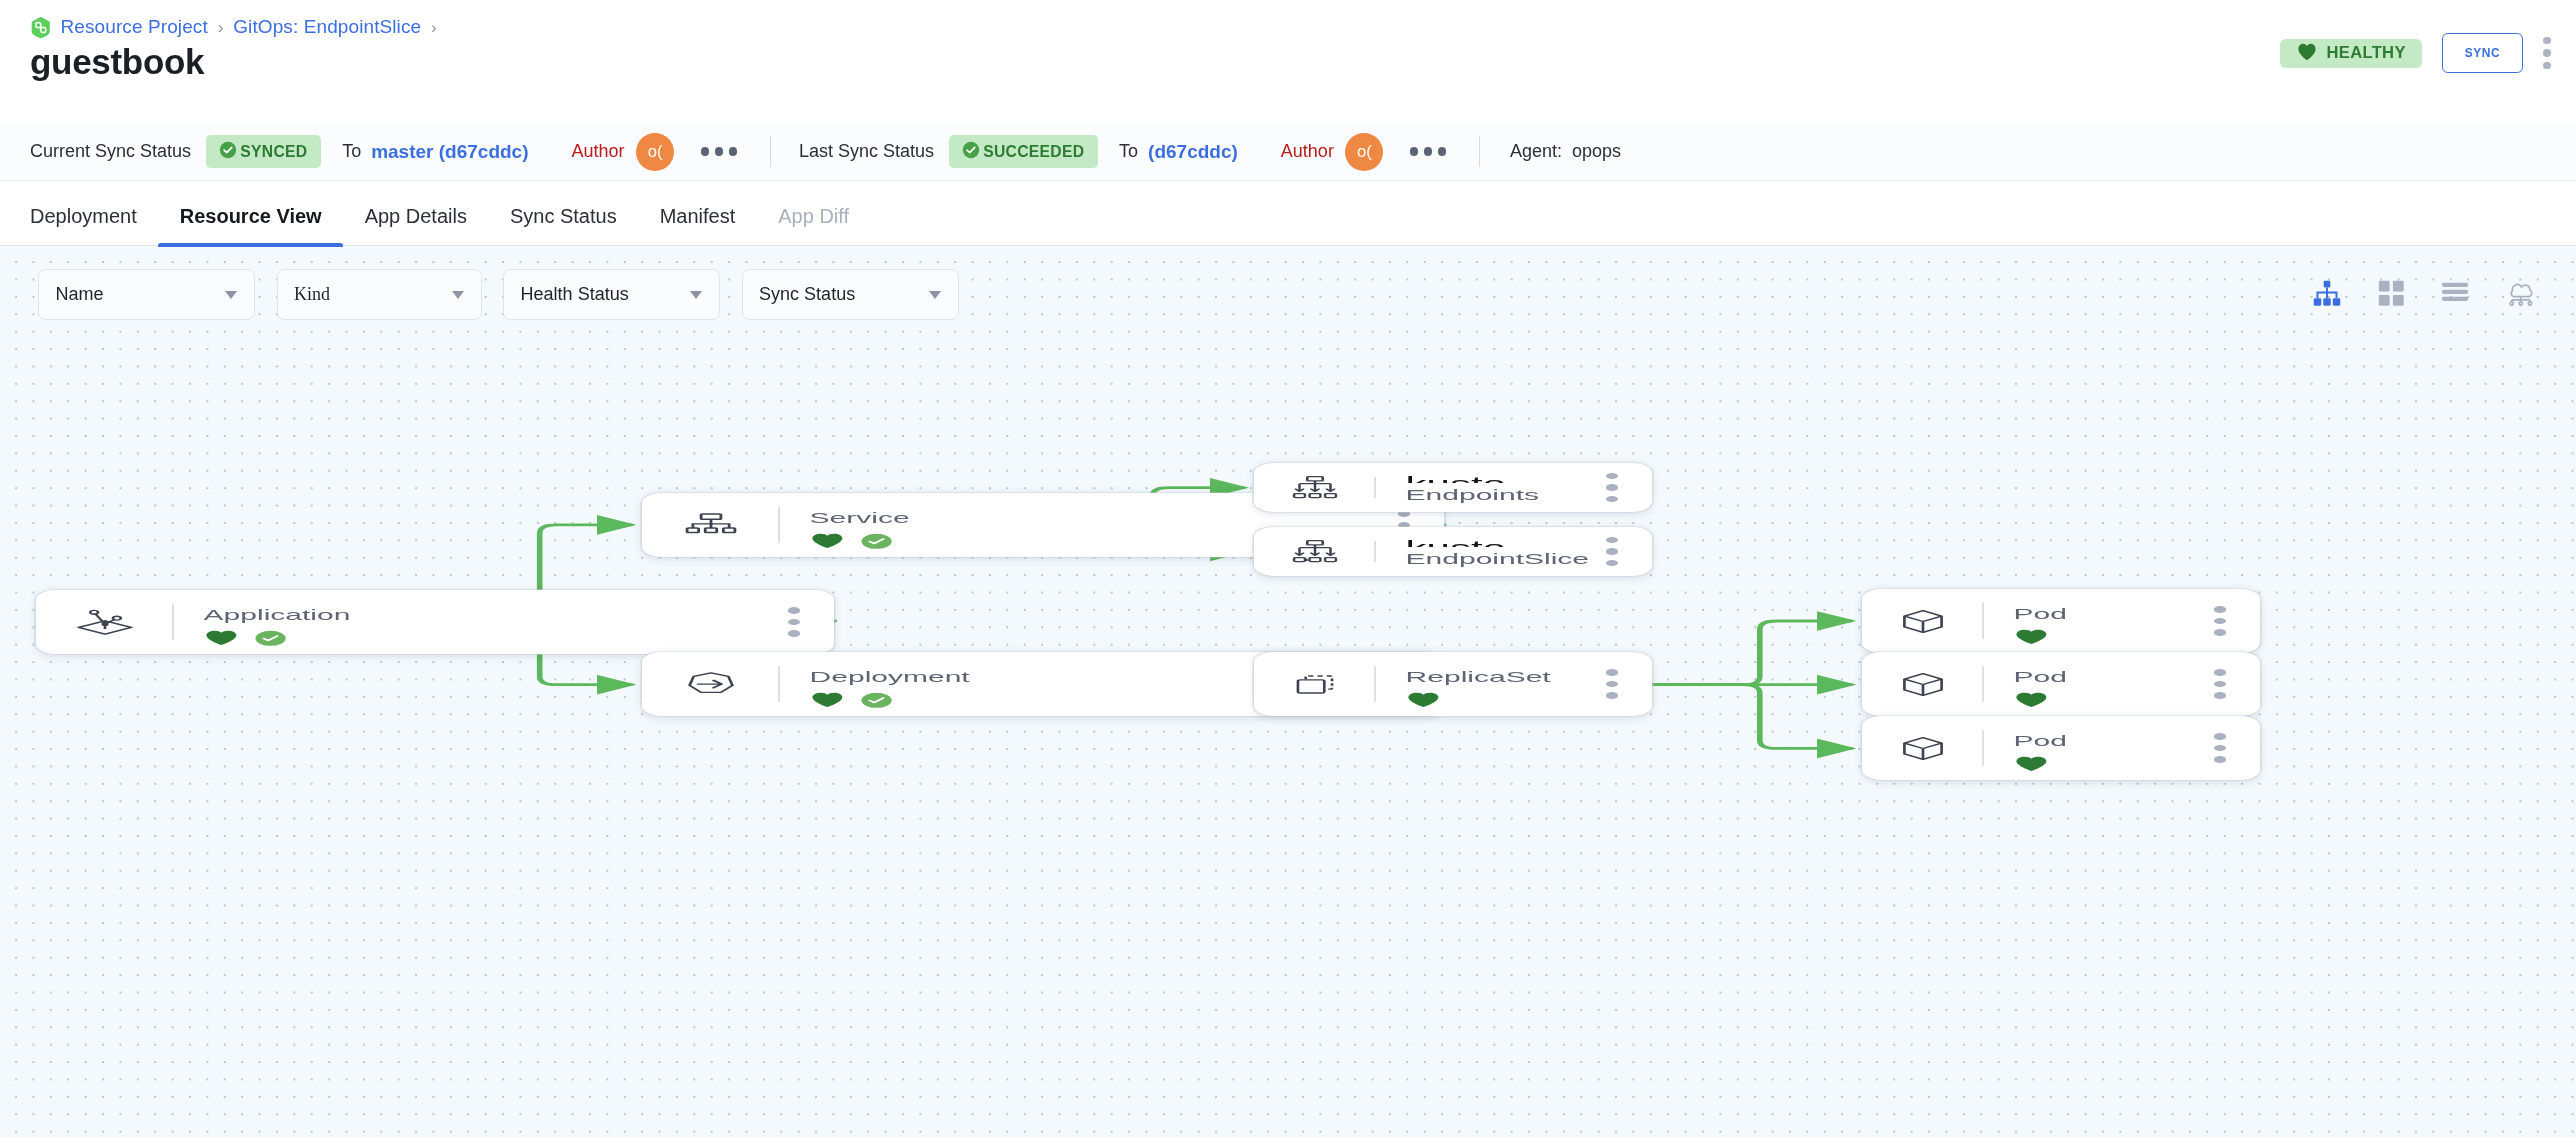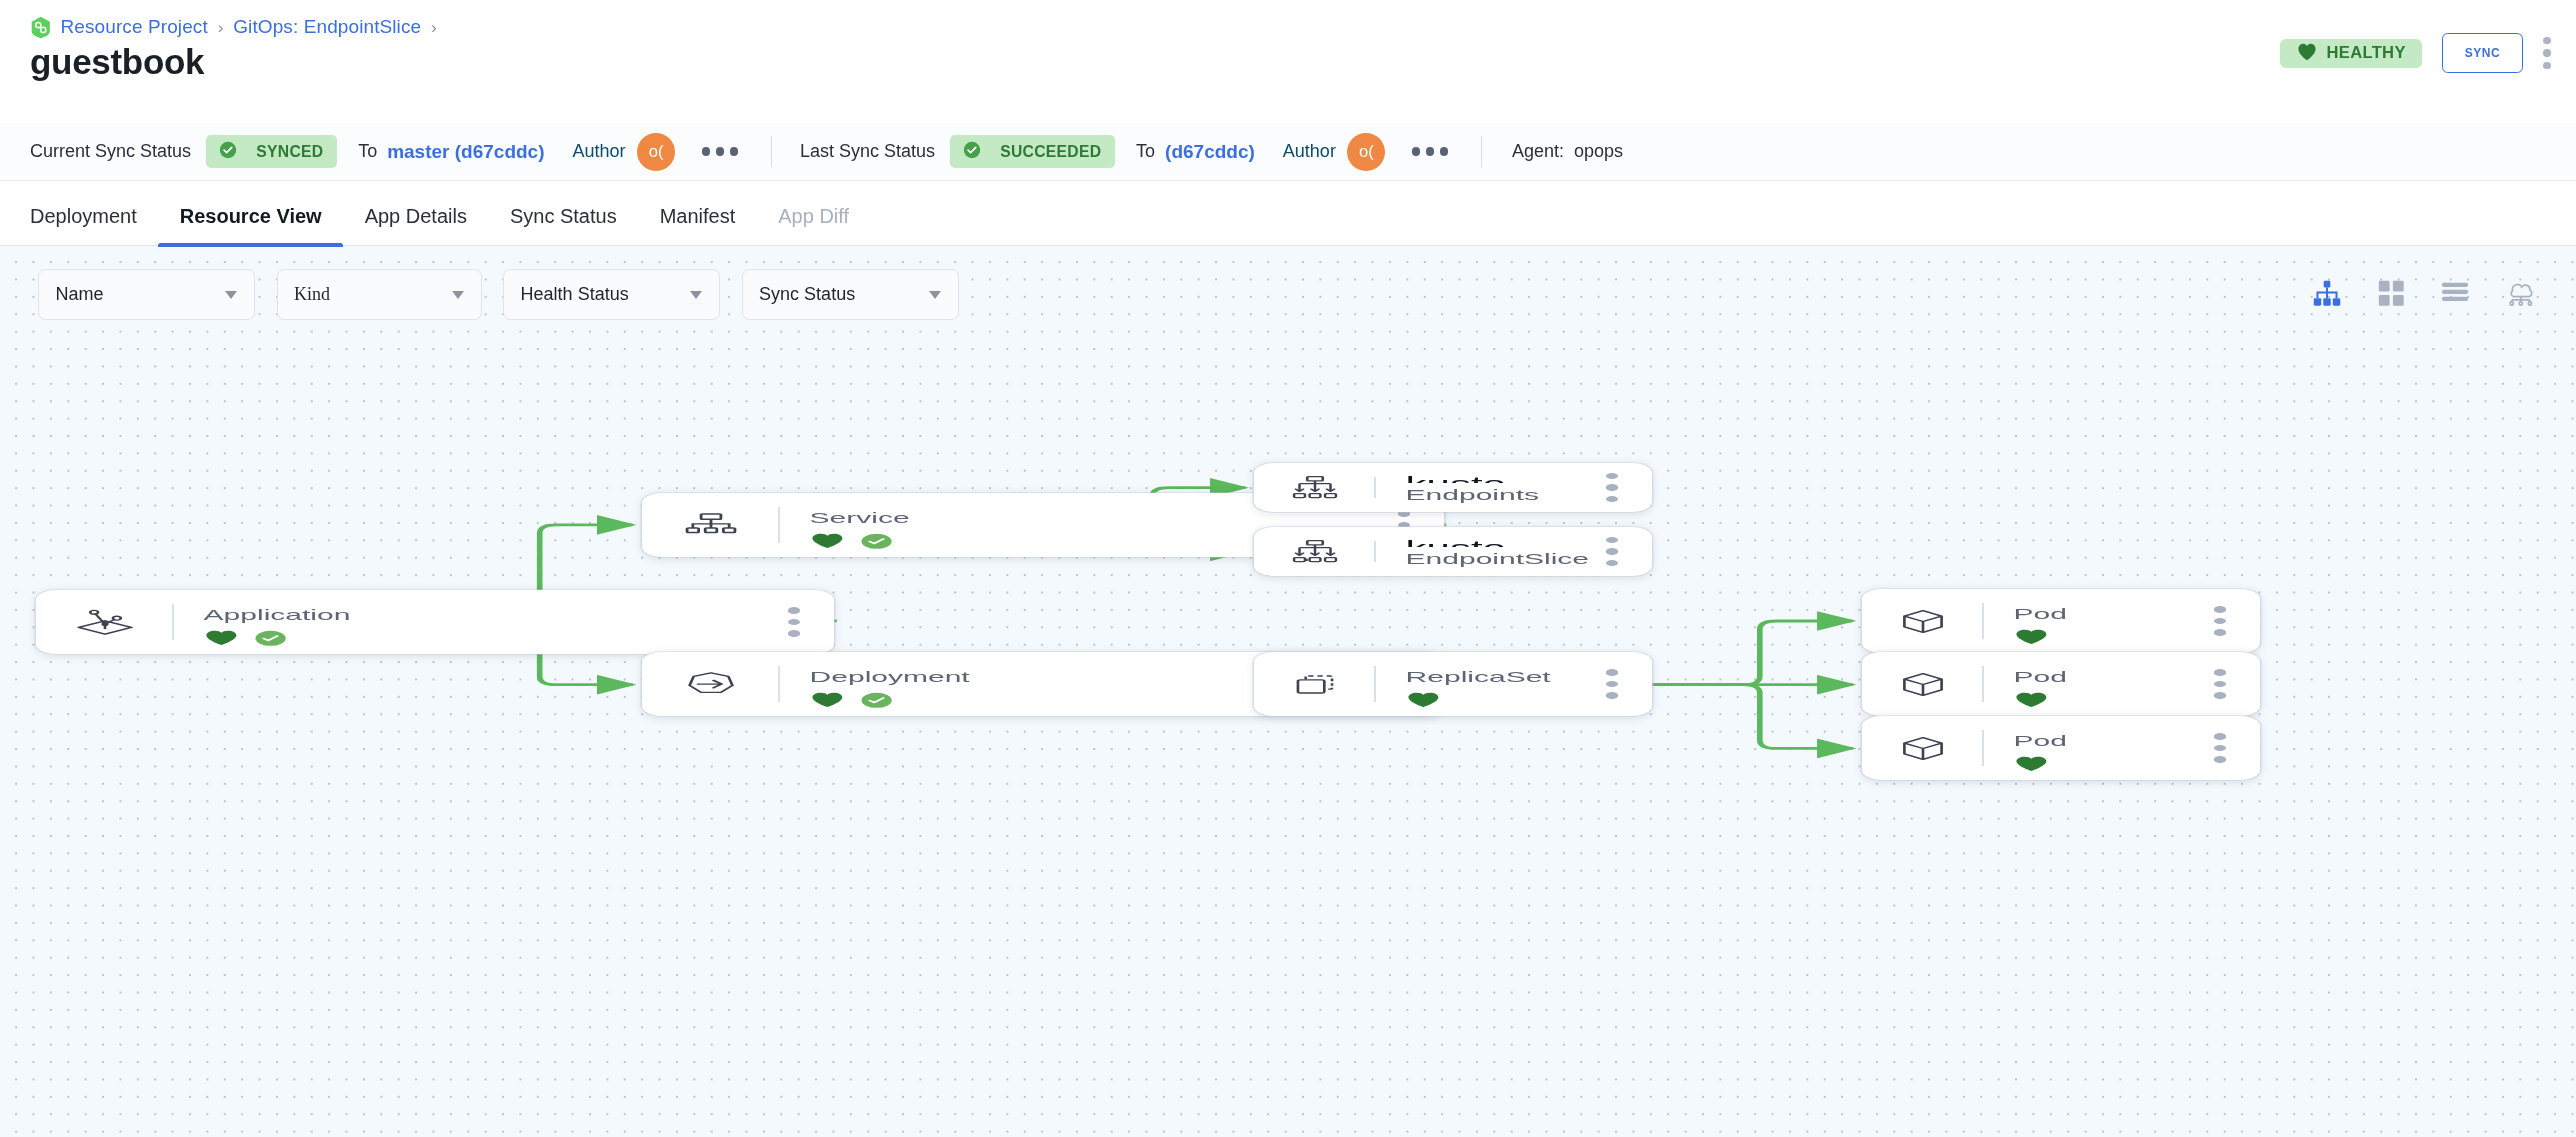--- a/index.html
+++ b/index.html
@@ -108,21 +108,21 @@
     border-bottom: 0.8px solid #e8eaef;
   }
   .st-label {
     font-size: 18px;
     color: #2a2f38;
     white-space: nowrap;
   }
   .st-badge {
     display: flex;
     align-items: center;
-    gap: 19px;
+    gap: 3px;
     background: #c3eac4;
     border-radius: 5px;
     padding: 5px 13.2px;
     margin-left: 15px;
     height: 33px;
   }
   .st-badge .txt {
     font-size: 15.7px;
     font-weight: bold;
     color: #2d7a33;
@@ -135,22 +135,22 @@
   }
   .st-rev {
     font-size: 19px;
     font-weight: bold;
     color: #3b6fe0;
     margin-left: 10px;
     cursor: pointer;
   }
   .st-author-label {
     font-size: 18px;
-    color: #0c4a6e;
-    margin-left: 28px;
+    color: #b91c1c;
+    margin-left: 43px;
   }
   .avatar {
     width: 38px; height: 38px;
     border-radius: 50%;
     background: #ee8843;
     color: #fff;
     font-size: 16.6px;
     display: flex;
     align-items: center;
     justify-content: center;

